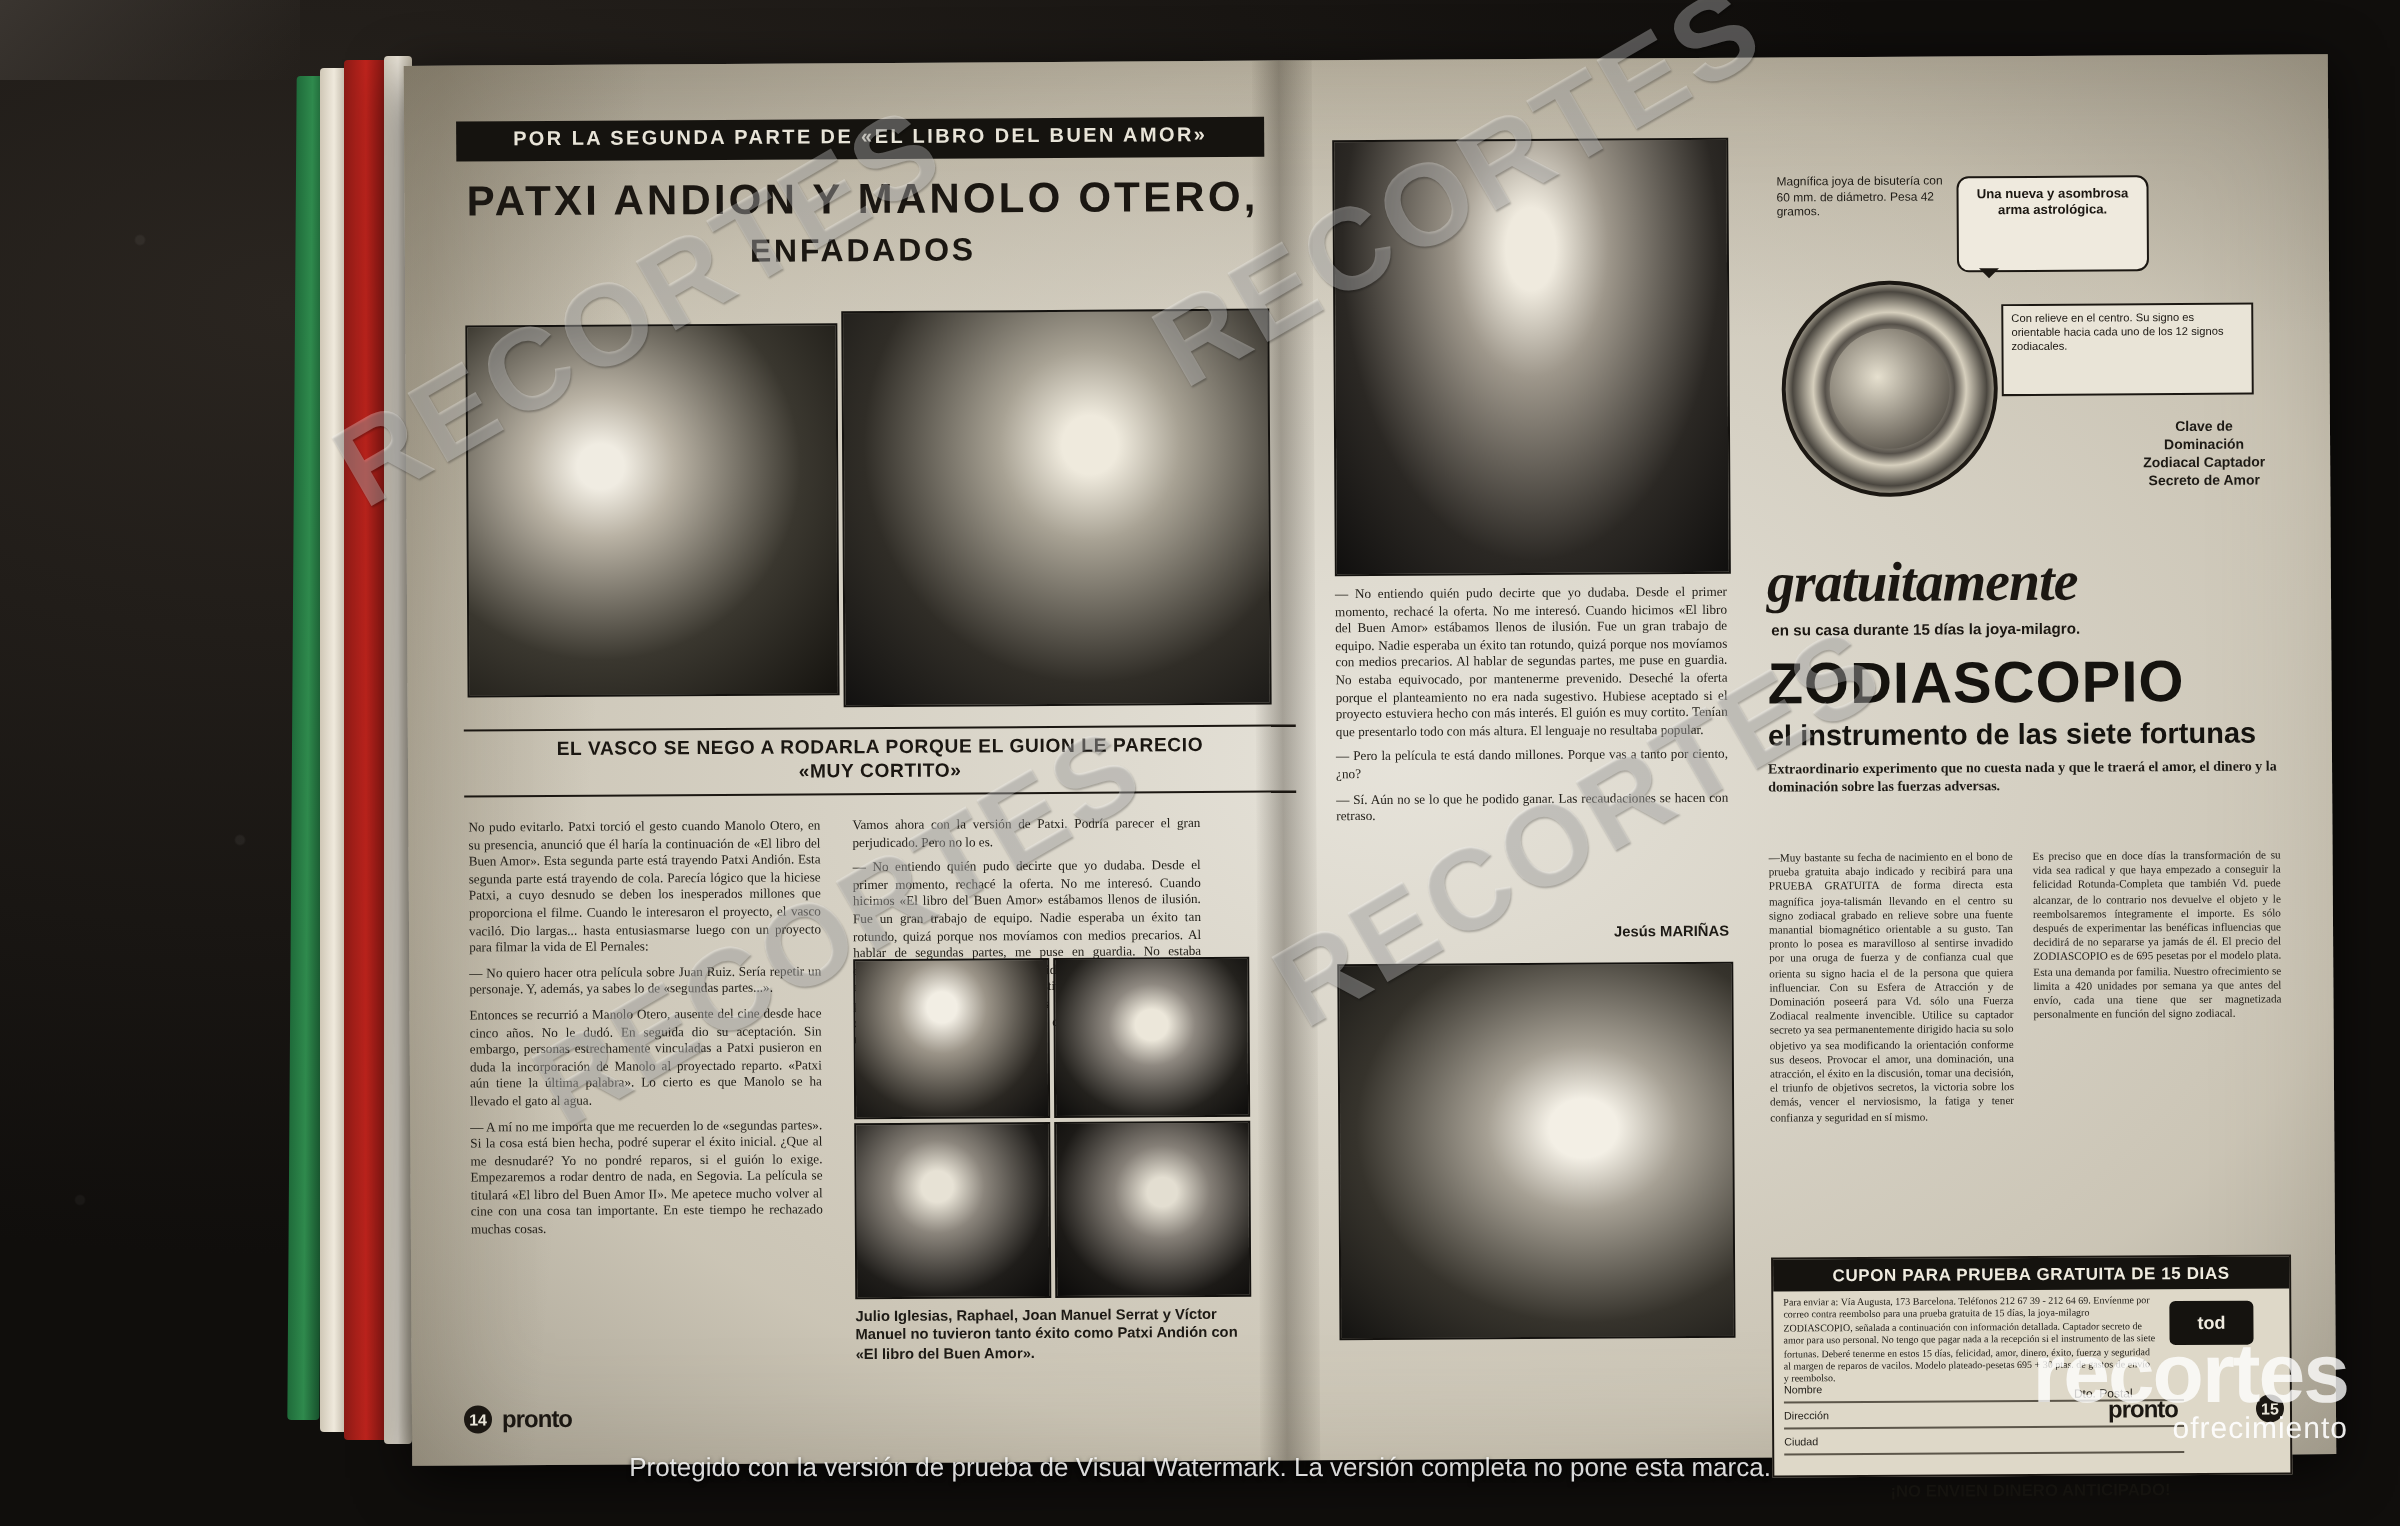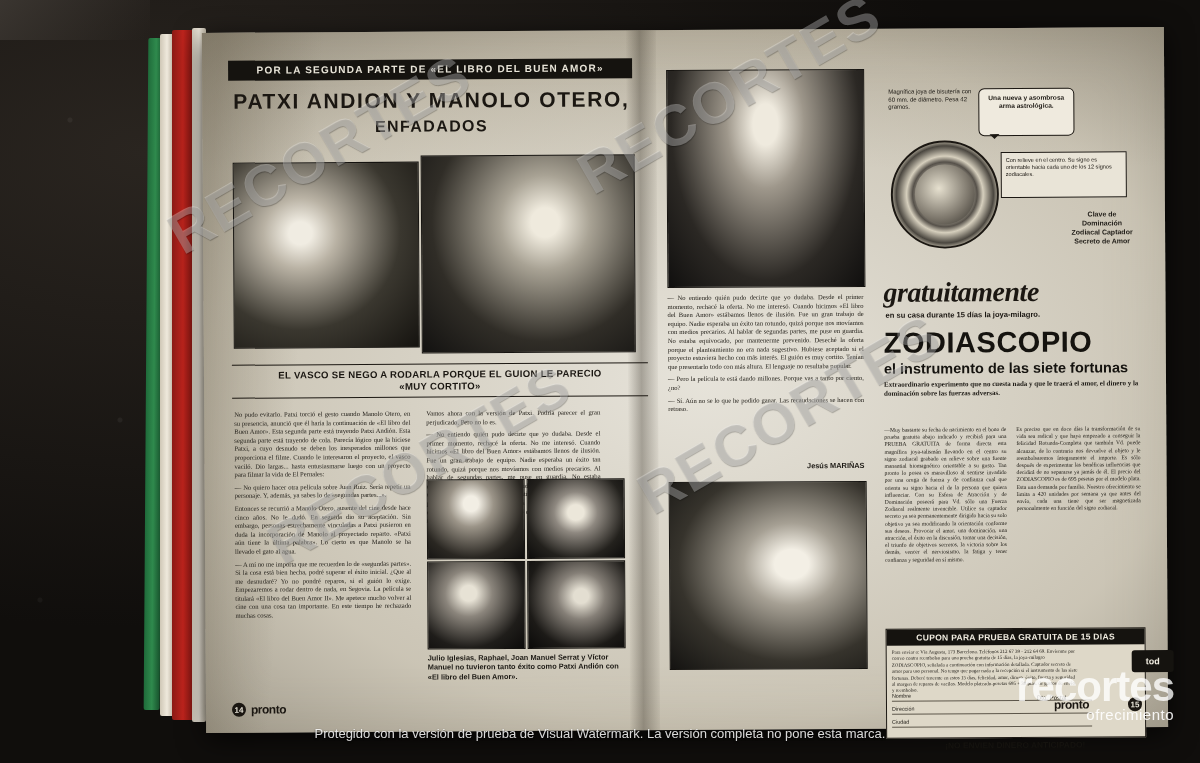--- a/index.html
+++ b/index.html
@@ -119,21 +119,21 @@
   .zodia-sub{position:absolute;left:0;top:272px;width:258px;font-weight:bold;color:#15130f;font-size:14.5px;}
   .zodia-lead{position:absolute;left:0;top:292px;width:258px;font-size:7px;line-height:9px;color:#1d1a15;font-weight:bold;font-family:"Liberation Serif",serif;}
 
   .coupon{position:absolute;left:0;top:540px;width:258px;height:108px;border:1.5px solid #1b1712;background:#ded8c8;}
   .coupon .ctitle{position:absolute;left:0;top:0;width:100%;height:16px;background:#15130f;color:#f0ece0;
     font-size:8.5px;font-weight:bold;text-align:center;line-height:16px;letter-spacing:.3px;}
   .coupon .ctext{position:absolute;left:5px;top:20px;width:186px;font-size:5px;line-height:6.4px;color:#1d1a15;font-family:"Liberation Serif",serif;}
   .coupon .lines{position:absolute;left:5px;top:62px;width:200px;font-size:5.4px;line-height:9px;color:#1d1a15;}
   .coupon .lines div{border-bottom:.6px solid #5c564a;margin-bottom:3px;}
   .coupon .pdot{position:absolute;left:198px;top:22px;width:42px;height:22px;background:#15130f;color:#f0ece0;border-radius:3px;
-    font-size:9px;font-weight:bold;text-align:center;line-height:22px;margin-left:47px;}
+    font-size:9px;font-weight:bold;text-align:center;line-height:22px;}
   .coupon .scissors{position:absolute;right:4px;bottom:22px;font-size:13px;color:#1b1712;}
   .nodinero{position:absolute;left:0;top:652px;width:258px;text-align:center;font-size:8.4px;font-weight:bold;color:#15130f;}
 
   
   .wm-diag{position:absolute;color:rgba(250,250,250,.30);font-weight:bold;font-size:58px;
     font-family:"Liberation Sans",sans-serif;letter-spacing:2px;transform:rotate(-30deg);
     text-shadow:0 1px 1px rgba(0,0,0,.25);pointer-events:none;white-space:nowrap;}
   .wm-bar{position:absolute;left:0;bottom:22px;width:1200px;text-align:center;color:rgba(255,255,255,.85);
     font-size:13px;font-family:"Liberation Sans",sans-serif;text-shadow:0 1px 2px rgba(0,0,0,.8);pointer-events:none;}
   .wm-brand{position:absolute;right:26px;bottom:40px;text-align:right;pointer-events:none;}

